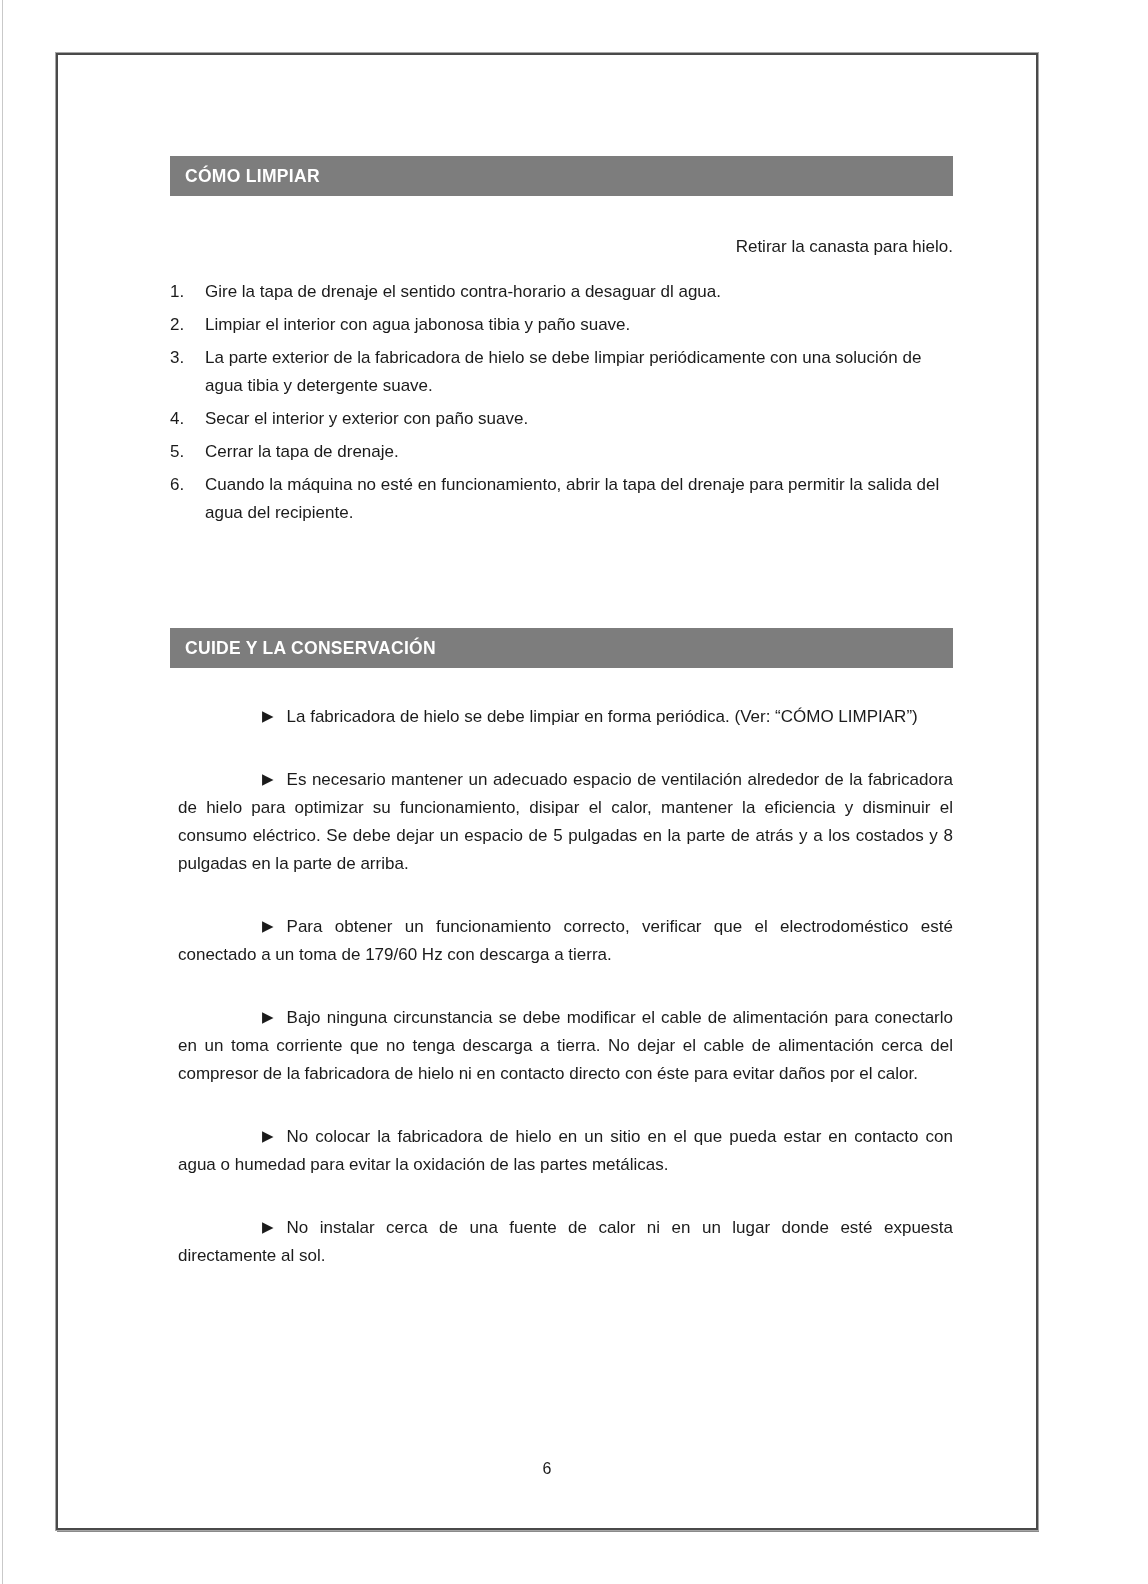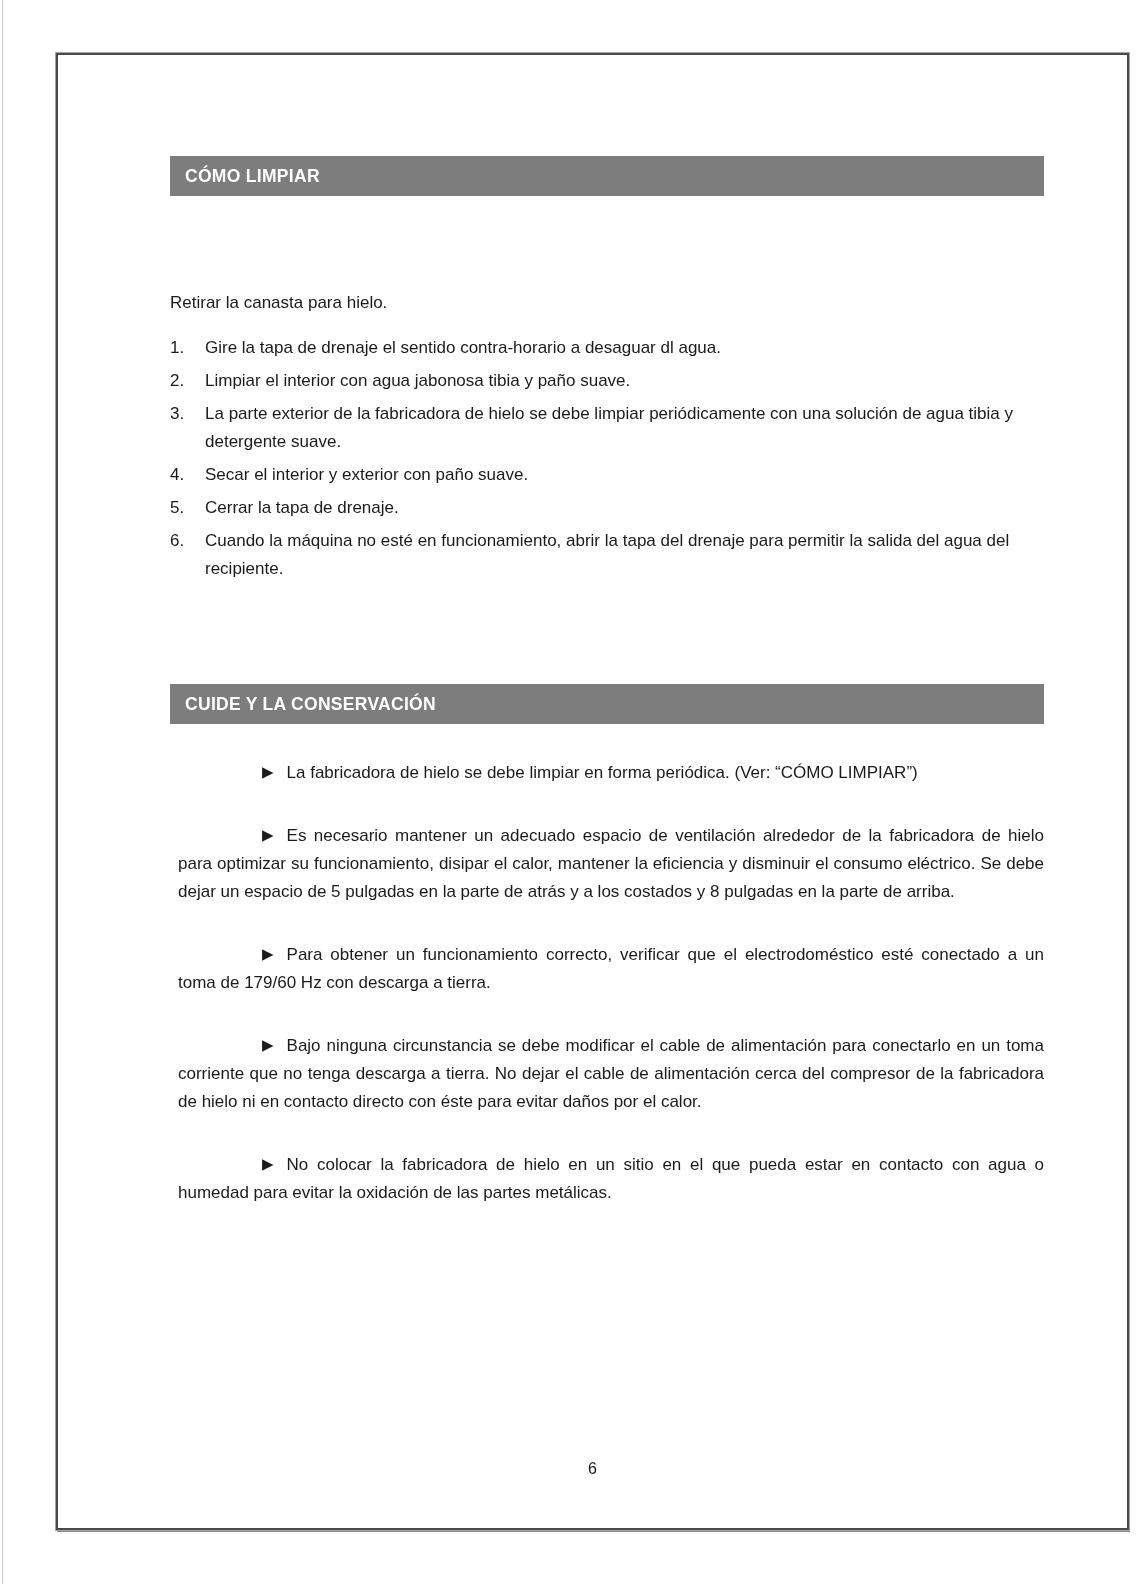--- a/index.html
+++ b/index.html
@@ -17,21 +17,21 @@
     left: 2px;
     top: 0;
     width: 1px;
     height: 100%;
     background: #c9c9c9;
   }
   .page {
     position: absolute;
     left: 56px;
     top: 53px;
-    width: 1073px;
+    width: 982px;
     height: 1477px;
     box-sizing: border-box;
     background: #ffffff;
     border: 2px solid #4a4a4a;
     box-shadow: 0 0 0 1px #a6a6a6, 1px 2px 0 0 #8a8a8a;
   }
   .content {
     padding: 0 83px 0 112px;
     color: #1b1b1b;
     font-size: 17px;
@@ -43,22 +43,23 @@
     background: #7d7d7d;
     color: #ffffff;
     font-size: 17.5px;
     font-weight: bold;
     padding-left: 15px;
     letter-spacing: 0.3px;
   }
   .section-bar.second {
   }
   .intro-line {
-    margin-top: 93px;
+    margin-top: 37px;
     line-height: 28px;
+    text-align: right;
   }
   .steps {
     margin-top: 17px;
   }
   .step {
     display: flex;
     line-height: 28px;
     margin-bottom: 5px;
   }
   .step .num {
@@ -145,17 +146,18 @@
         <p><span class="tri">▶</span><span>La fabricadora de hielo se debe limpiar en forma periódica. (Ver: “CÓMO LIMPIAR”)</span></p>
 
         <p><span class="tri">▶</span><span>Es necesario mantener un adecuado espacio de ventilación alrededor de la fabricadora de hielo para optimizar su funcionamiento, disipar el calor, mantener la eficiencia y disminuir el consumo eléctrico.  Se debe dejar un espacio de 5 pulgadas en la parte de atrás y a los costados y 8 pulgadas en la parte de arriba.</span></p>
 
         <p><span class="tri">▶</span><span>Para obtener un funcionamiento correcto, verificar que el electrodoméstico esté conectado a un toma de 179/60 Hz con descarga a tierra.</span></p>
 
         <p><span class="tri">▶</span><span>Bajo ninguna circunstancia se debe modificar el cable de alimentación para conectarlo en un toma corriente que no tenga descarga a tierra.  No dejar el cable de alimentación cerca del compresor de la fabricadora de hielo ni en contacto directo con éste para evitar daños por el calor.</span></p>
 
         <p><span class="tri">▶</span><span>No colocar la fabricadora de hielo en un sitio en el que pueda estar en contacto con agua o humedad para evitar la oxidación de las partes metálicas.</span></p>
 
+        <p><span class="tri">▶</span><span>No instalar cerca de una fuente de calor ni en un lugar donde esté expuesta directamente al sol.</span></p>
       </div>
 
   </div>
   <div class="page-number">6</div>
 </div>
 
 </body></html>

